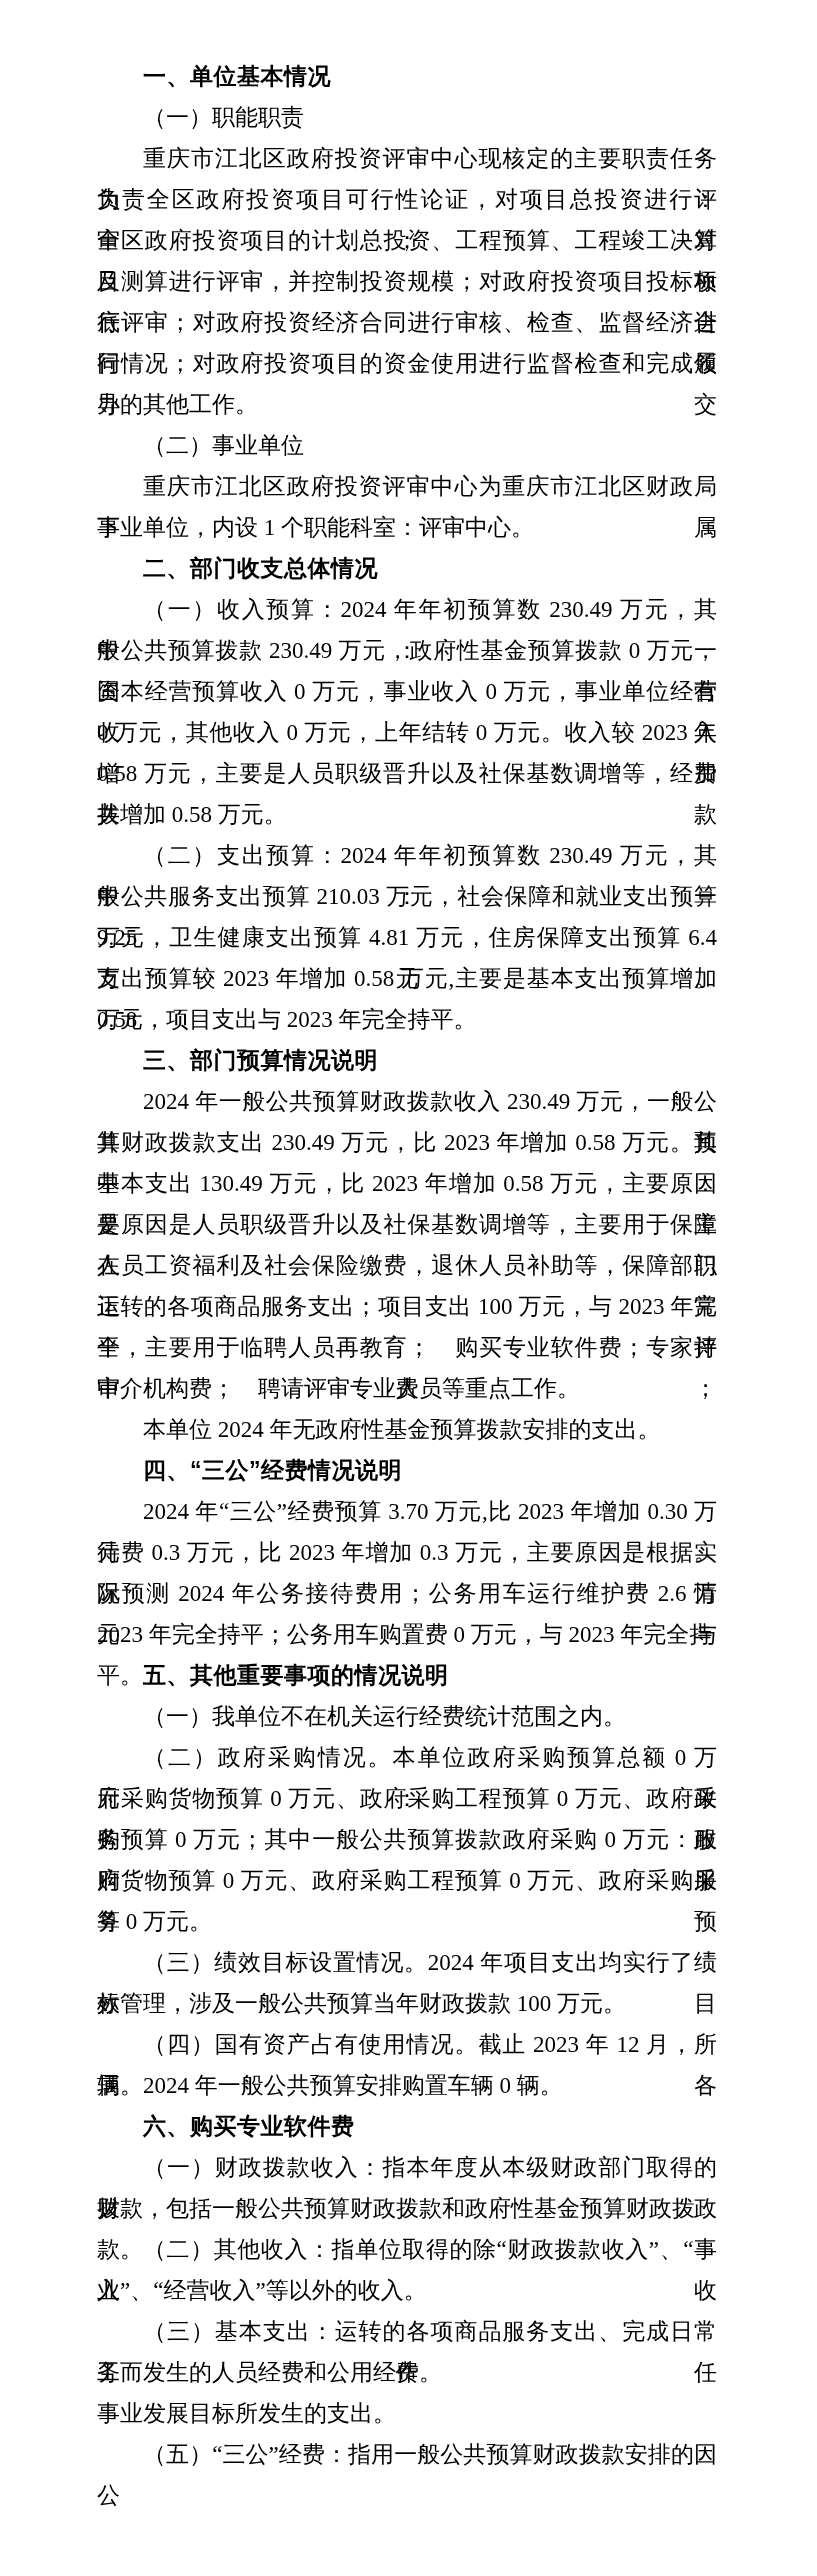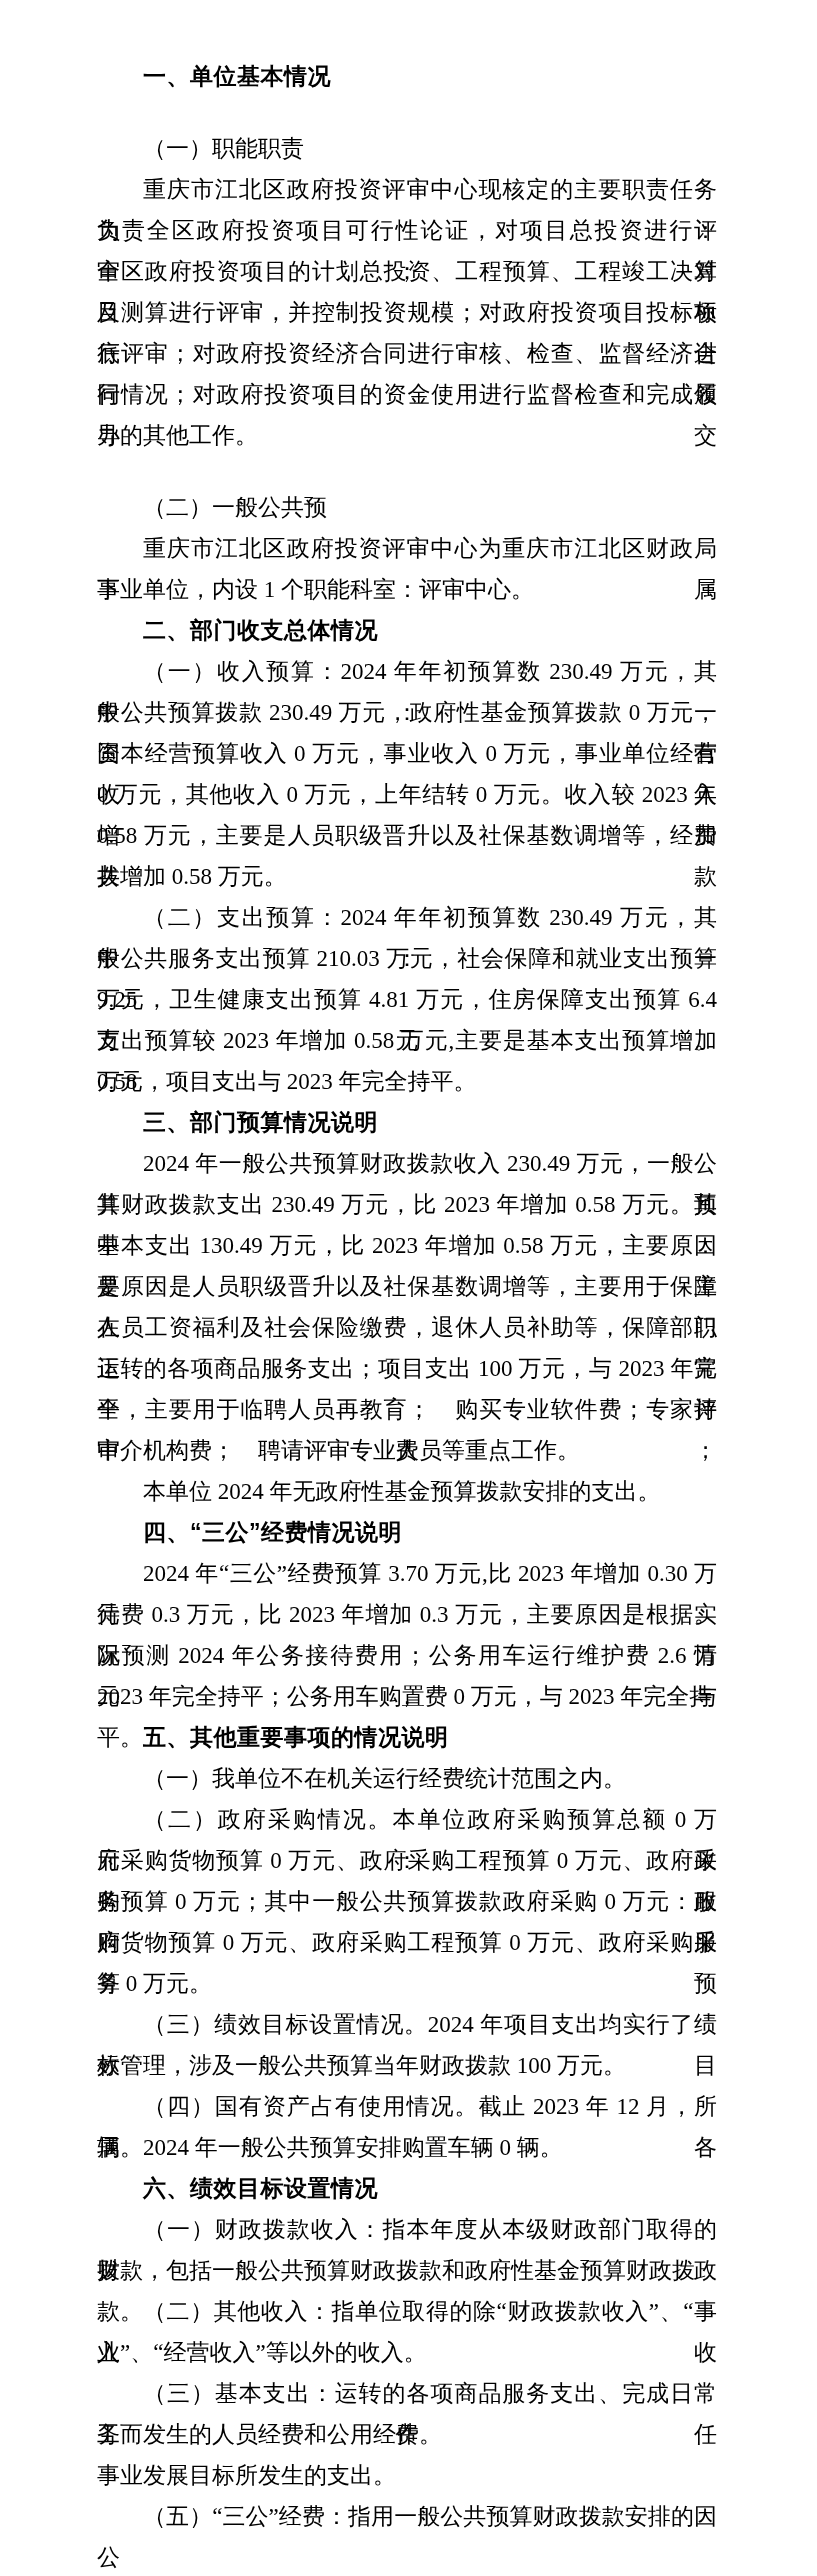--- a/index.html
+++ b/index.html
@@ -41,21 +41,20 @@
   
   .h1 .line {
     font-family: "Liberation Sans", sans-serif;
     font-weight: 700;
     letter-spacing: 0.5px;
   }
   
   .sub .line {
     font-family: "Liberation Serif", serif;
     font-weight: 400;
-    margin-top: 31px;
   }
 </style>
 </head>
 <body>
 
 <div class="page">
   <div class="content">
       <div class="block h1">
         <div class="line first">一、单位基本情况</div>
       </div>
@@ -65,21 +64,21 @@
       <div class="block p">
         <div class="line first just">重庆市江北区政府投资评审中心现核定的主要职责任务为：</div>
         <div class="line just">负责全区政府投资项目可行性论证，对项目总投资进行评审；对</div>
         <div class="line just">全区政府投资项目的计划总投资、工程预算、工程竣工决算及项</div>
         <div class="line just">目测算进行评审，并控制投资规模；对政府投资项目投标标底进</div>
         <div class="line just">行评审；对政府投资经济合同进行审核、检查、监督经济合同履</div>
         <div class="line just">行情况；对政府投资项目的资金使用进行监督检查和完成领导交</div>
         <div class="line">办的其他工作。</div>
       </div>
       <div class="block sub">
-        <div class="line first">（二）一般公共预</div>
+        <div class="line first">（二）事业单位</div>
       </div>
       <div class="block p">
         <div class="line first just">重庆市江北区政府投资评审中心为重庆市江北区财政局下属</div>
         <div class="line">事业单位，内设 1 个职能科室：评审中心。</div>
       </div>
       <div class="block h1">
         <div class="line first">二、部门收支总体情况</div>
       </div>
       <div class="block p">
         <div class="line first just">（一）收入预算：2024 年年初预算数 230.49 万元，其中：一</div>
@@ -136,21 +135,21 @@
       </div>
       <div class="block p">
         <div class="line first just">（三）绩效目标设置情况。2024 年项目支出均实行了绩效目</div>
         <div class="line">标管理，涉及一般公共预算当年财政拨款 100 万元。</div>
       </div>
       <div class="block p">
         <div class="line first just">（四）国有资产占有使用情况。截止 2023 年 12 月，所属各</div>
         <div class="line">辆。2024 年一般公共预算安排购置车辆 0 辆。</div>
       </div>
       <div class="block h1">
-        <div class="line first">六、绩效目标设置情况</div>
+        <div class="line first">六、购买专业软件费</div>
       </div>
       <div class="block p">
         <div class="line first just">（一）财政拨款收入：指本年度从本级财政部门取得的财政</div>
         <div class="line">拨款，包括一般公共预算财政拨款和政府性基金预算财政拨款。</div>
       </div>
       <div class="block p">
         <div class="line first just">（二）其他收入：指单位取得的除“财政拨款收入”、“事业收</div>
         <div class="line">入”、“经营收入”等以外的收入。</div>
       </div>
       <div class="block p">

